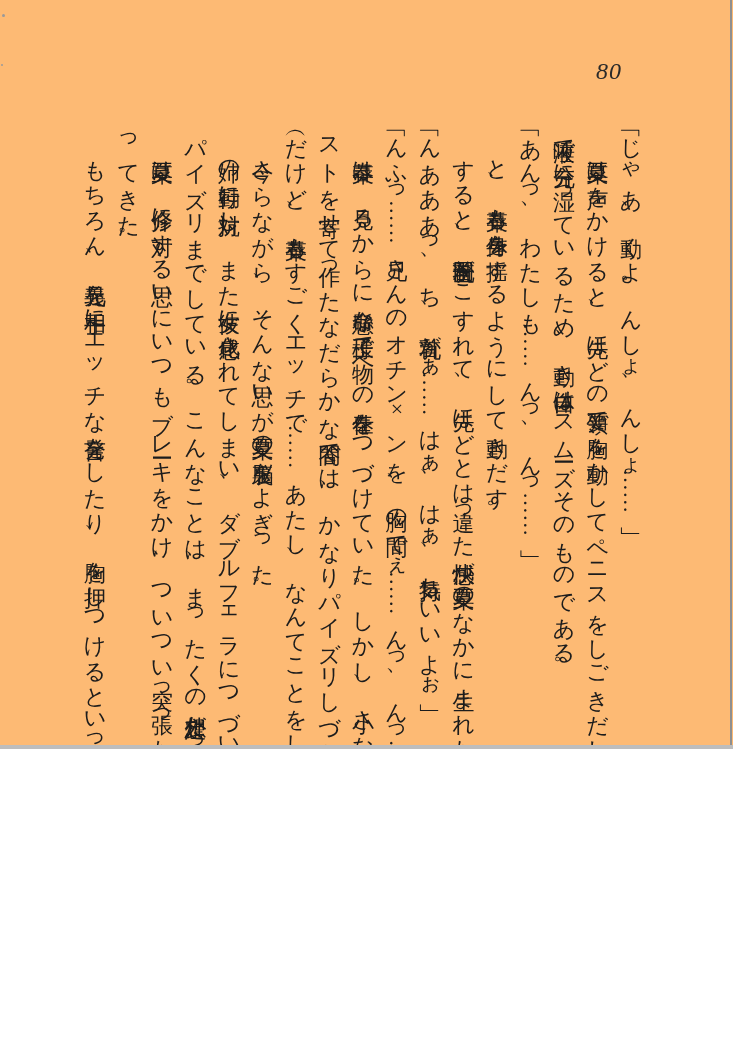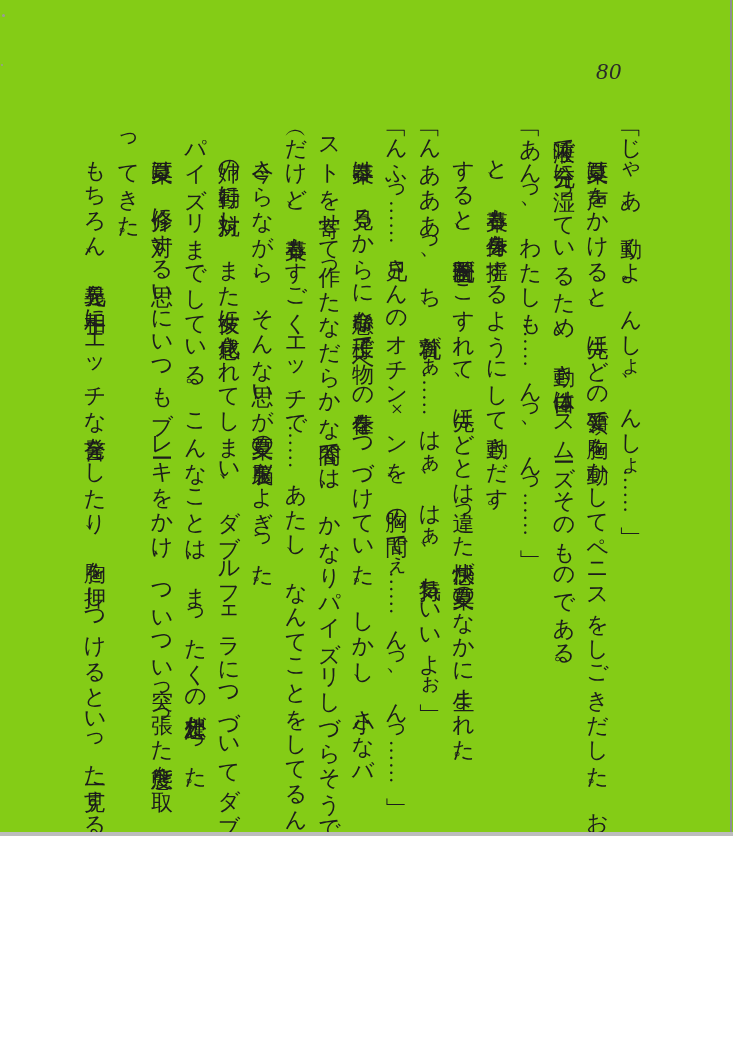--- a/index.html
+++ b/index.html
@@ -2,22 +2,22 @@
 <html><head>
 <meta charset="utf-8">
 <style>
   html, body {
     margin: 0;
     padding: 0;
   }
   .page {
     position: relative;
     width: 733px;
-    height: 836px;
-    background: #84cc16;
+    height: 749px;
+    background: #fdba74;
     overflow: hidden;
     font-family: "Liberation Serif", "DejaVu Serif", serif;
   }
   
   .page-number {
     position: absolute;
     top: 58px;
     left: 596px;
     font-size: 24px;
     font-style: italic;

